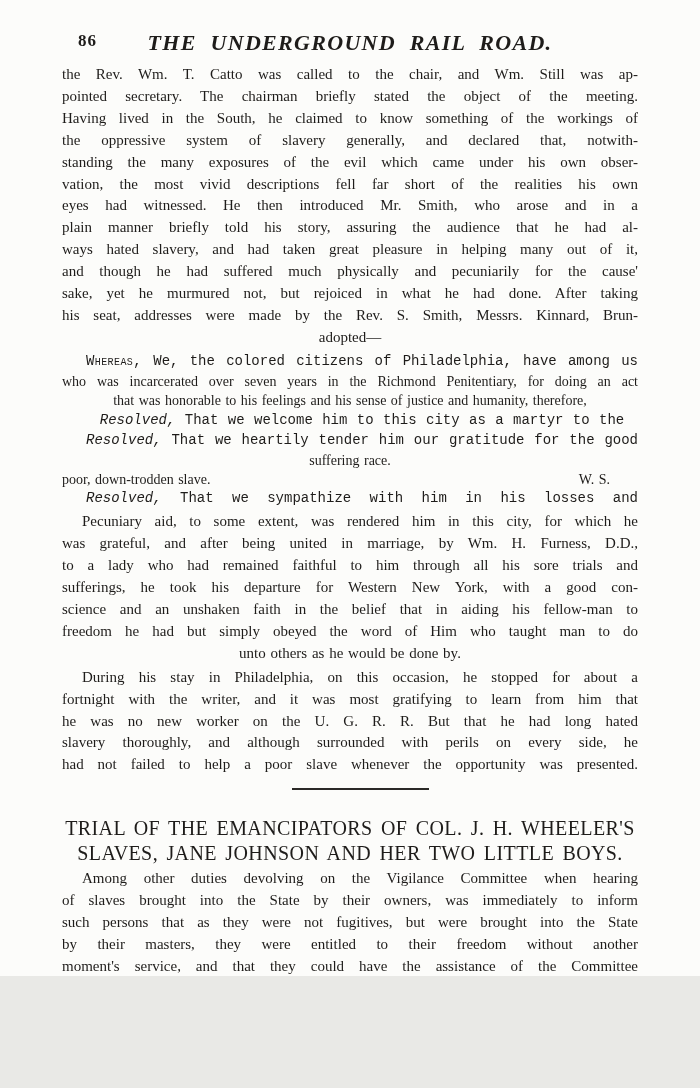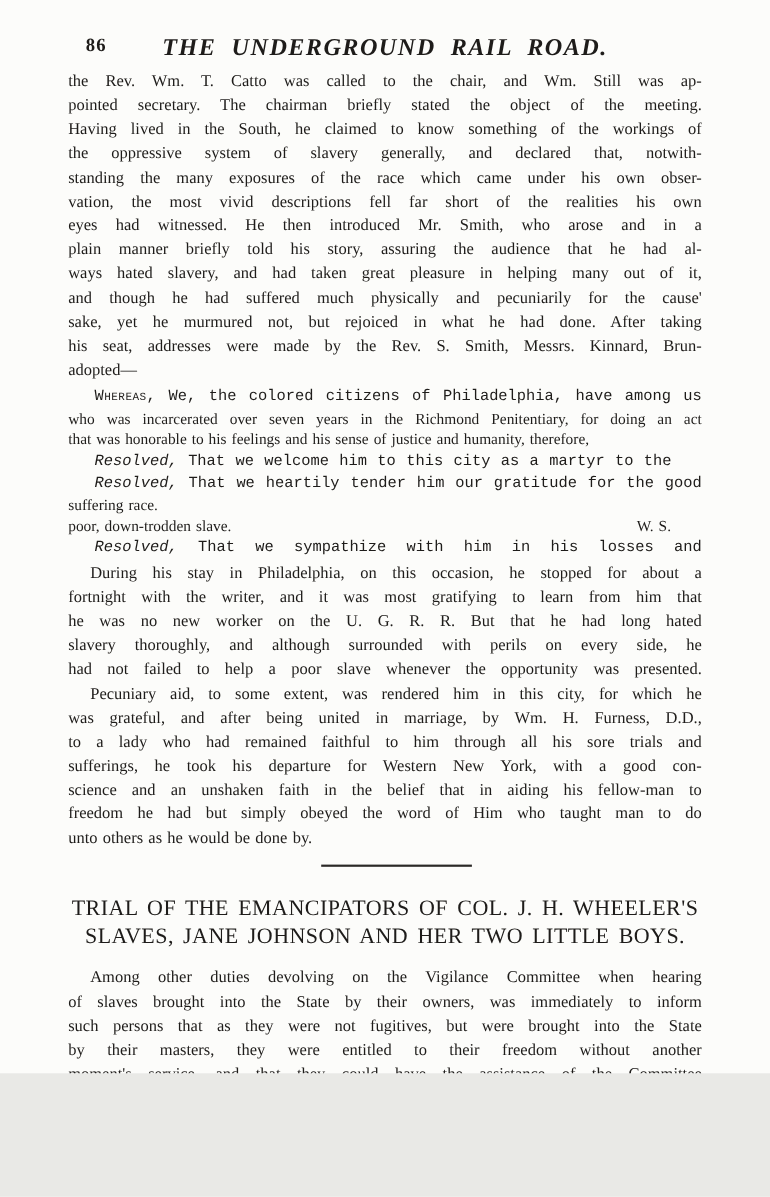--- a/index.html
+++ b/index.html
@@ -15,21 +15,21 @@
   .page-num { position:absolute; left:16px; top:1px; font-weight:bold; font-size:17px; letter-spacing:1px; }
   .head-title {
     position:absolute; left:50%; top:0; transform:translateX(-50%);
     font-style:italic; font-weight:bold; font-size:22px;
     letter-spacing:1.3px; word-spacing:7px; white-space:nowrap;
   }
 
   
   .ln { line-height:21.9px; max-height:22px; overflow:hidden; font-size:15px; word-spacing:1px; }
   .j  { text-align:justify; text-align-last:justify; }
-  .l  { text-align:left; }
+  .l  { text-align:center; }
   .ind { text-indent:20px; }
 
   
   .quote { margin-top:3px; margin-bottom:2px; }
   .quote .ln { line-height:19.4px; max-height:20px; font-size:14px; }
   .quote .ind { text-indent:24px;font-family:Liberation Mono, monospace; }
   .sc { font-variant:small-caps; letter-spacing:0.4px; }
   .resolved { font-style:italic; }
   .attrib-line { display:flex; justify-content:space-between; }
   .attrib { padding-right:28px; }
@@ -37,21 +37,21 @@
   .p2 { margin-top:2px; }
 
   
   .divider { width:137px; height:2px; background:#2b2927; margin:12px auto 0 auto; transform:translateX(10px); }
 
   
   .section-heading { margin-top:26px; text-align:center; }
   .section-heading .hln {
     font-size:20px; line-height:25px; letter-spacing:0.4px; word-spacing:3px; white-space:nowrap;
   }
-  .p4 { margin-top:15px; }
+  .p4 { margin-top:2px; }
 
   
   .noise-strip {
     position:absolute; left:12px; top:1076px; width:185px; height:7px; opacity:.5;
     background:
       linear-gradient(90deg, rgba(90,90,95,.30), rgba(120,120,125,.12) 45%, transparent 95%),
       repeating-linear-gradient(90deg, rgba(90,90,95,.55) 0 1px, transparent 1px 4px, rgba(120,120,125,.35) 4px 5px, transparent 5px 9px);
     filter:blur(.5px);
   }
   .speck-a { position:absolute; left:512px; top:1071px; width:4px; height:4px; background:#4f4d4b; border-radius:1px; opacity:.85; }
@@ -66,21 +66,21 @@
     <header class="running-head">
       <span class="page-num">86</span>
       <span class="head-title">THE UNDERGROUND RAIL ROAD.</span>
     </header>
 
     <section class="para">
       <div class="ln j">the Rev. Wm. T. Catto was called to the chair, and Wm. Still was ap-</div>
       <div class="ln j">pointed secretary.  The chairman briefly stated the object of the meeting.</div>
       <div class="ln j">Having lived in the South, he claimed to know something of the workings of</div>
       <div class="ln j">the oppressive system of slavery generally, and declared that, notwith-</div>
-      <div class="ln j">standing the many exposures of the race which came under his own obser-</div>
+      <div class="ln j">standing the many exposures of the evil which came under his own obser-</div>
       <div class="ln j">vation, the most vivid descriptions fell far short of the realities his own</div>
       <div class="ln j">eyes had witnessed.  He then introduced Mr. Smith, who arose and in a</div>
       <div class="ln j">plain manner briefly told his story, assuring the audience that he had al-</div>
       <div class="ln j">ways hated slavery, and had taken great pleasure in helping many out of it,</div>
       <div class="ln j">and though he had suffered much physically and pecuniarily for the cause'</div>
       <div class="ln j">sake, yet he murmured not, but rejoiced in what he had done.  After taking</div>
       <div class="ln j">his seat, addresses were made by the Rev. S. Smith, Messrs. Kinnard, Brun-</div>
       <div class="ln l">adopted—</div>
     </section>
 
@@ -99,36 +99,36 @@
       <div class="ln l">suffering race.</div>
       <div class="ln l attrib-line">
         <span>poor, down-trodden slave.</span>
         <span class="attrib">W. S.</span>
       </div>
       <div class="ln j ind">
         <span class="resolved">Resolved,</span><span> That we sympathize with him in his losses and sufferings in the cause of the</span>
       </div>
     </section>
 
-    <section class="para p2">
-      <div class="ln j ind">During his stay in Philadelphia, on this occasion, he stopped for about a</div>
-      <div class="ln j">fortnight with the writer, and it was most gratifying to learn from him that</div>
-      <div class="ln j">he was no new worker on the U. G. R. R.  But that he had long hated</div>
-      <div class="ln j">slavery thoroughly, and although surrounded with perils on every side, he</div>
-      <div class="ln j">had not failed to help a poor slave whenever the opportunity was presented.</div>
-    </section>
-
     <section class="para">
       <div class="ln j ind">Pecuniary aid, to some extent, was rendered him in this city, for which he</div>
       <div class="ln j">was grateful, and after being united in marriage, by Wm. H. Furness, D.D.,</div>
       <div class="ln j">to a lady who had remained faithful to him through all his sore trials and</div>
       <div class="ln j">sufferings, he took his departure for Western New York, with a good con-</div>
       <div class="ln j">science and an unshaken faith in the belief that in aiding his fellow-man to</div>
       <div class="ln j">freedom he had but simply obeyed the word of Him who taught man to do</div>
       <div class="ln l">unto others as he would be done by.</div>
+    </section>
+
+    <section class="para p2">
+      <div class="ln j ind">During his stay in Philadelphia, on this occasion, he stopped for about a</div>
+      <div class="ln j">fortnight with the writer, and it was most gratifying to learn from him that</div>
+      <div class="ln j">he was no new worker on the U. G. R. R.  But that he had long hated</div>
+      <div class="ln j">slavery thoroughly, and although surrounded with perils on every side, he</div>
+      <div class="ln j">had not failed to help a poor slave whenever the opportunity was presented.</div>
     </section>
 
     <div class="divider"></div>
 
     <section class="section-heading">
       <div class="hln">TRIAL OF THE EMANCIPATORS OF COL. J. H. WHEELER'S</div>
       <div class="hln">SLAVES, JANE JOHNSON AND HER TWO LITTLE BOYS.</div>
     </section>
 
     <section class="para p4">

